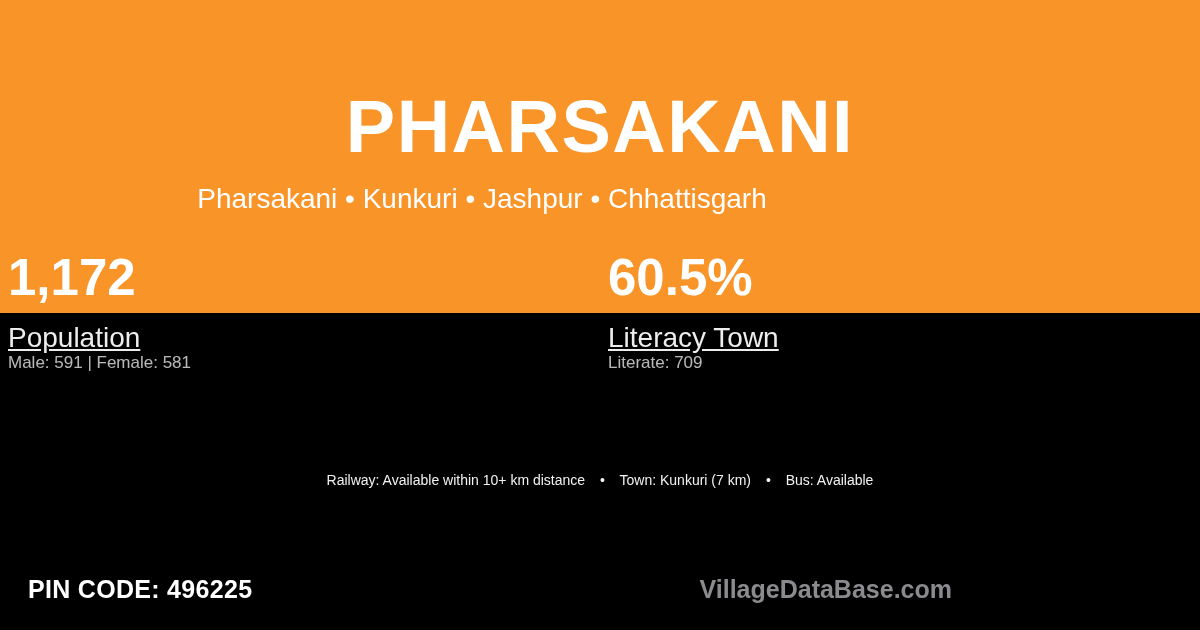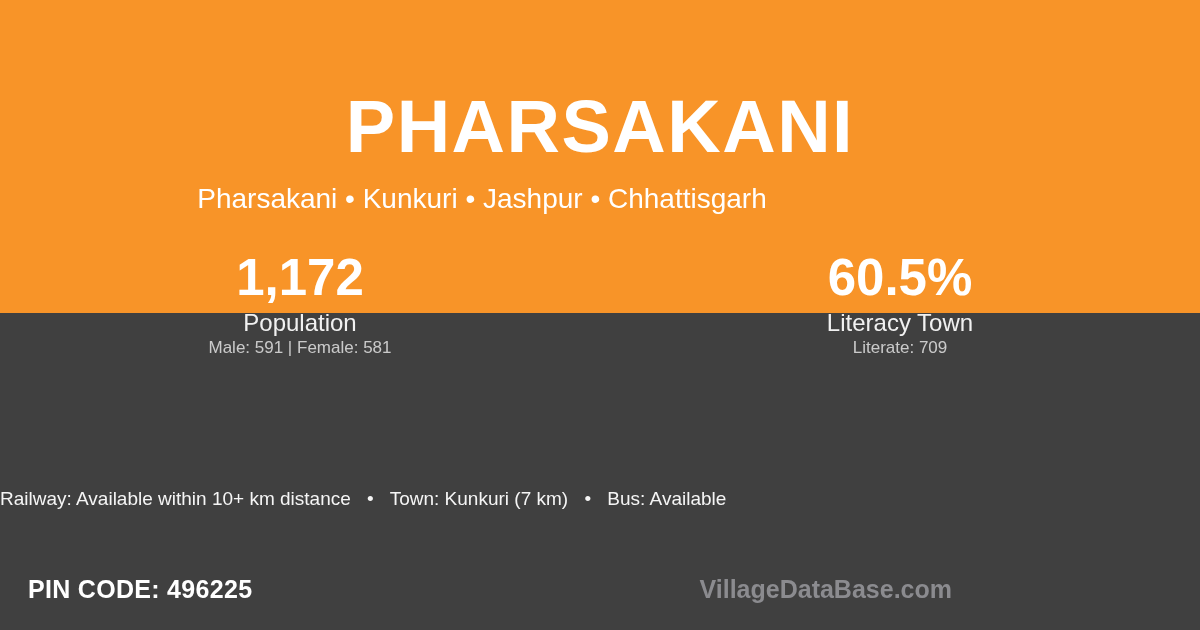--- a/index.html
+++ b/index.html
@@ -13,21 +13,21 @@
 
   body {
     font-family: "Liberation Sans", sans-serif;
     background: #c9a203;
   }
 
   #card {
     position: relative;
     width: 1200px;
     height: 630px;
-    background: #404040;
+    background: #000000;
   }
 
   
   #top-band {
     position: absolute;
     left: 0;
     top: 0;
     width: 1200px;
     height: 313px;
     background: #f7941e;
@@ -68,58 +68,60 @@
     position: absolute;
     left: 0;
     top: 248px;
     width: 1200px;
     display: flex;
     flex-direction: row;
   }
 
   .stat-cell {
     flex: 1 1 0;
-    text-align: center;
+    text-align: left;
+    padding-left: 8px;
   }
 
   .stat-value {
     font-size: 51px;
     line-height: 60px;
     font-weight: bold;
     color: #ffffff;
     letter-spacing: 0px;
     white-space: nowrap;
   }
 
   .stat-label {
-    margin-top: 0;
-    font-size: 24px;
+    margin-top: 15px;
+    font-size: 28px;
     line-height: 29px;
     font-weight: normal;
     color: rgba(255,255,255,0.93);
     white-space: nowrap;
+    text-decoration: underline;
   }
 
   .stat-sub {
     margin-top: 0;
     font-size: 17px;
     line-height: 21px;
     font-weight: normal;
     color: rgba(255,255,255,0.72);
     white-space: nowrap;
   }
 
   
   #amenities-line {
     position: absolute;
     left: 0;
-    top: 485px;
-    width: 1200px;
-    text-align: left;
-    font-size: 19px;
+    top: 466px;
+    width: 1200px;
+    text-align: center;
+    font-size: 14px;
     line-height: 28px;
     color: rgba(255,255,255,0.95);
     white-space: nowrap;
   }
 
   #amenities-line .amenity-sep {
     display: inline-block;
     padding: 0 11px;
     color: rgba(255,255,255,0.95);
   }

